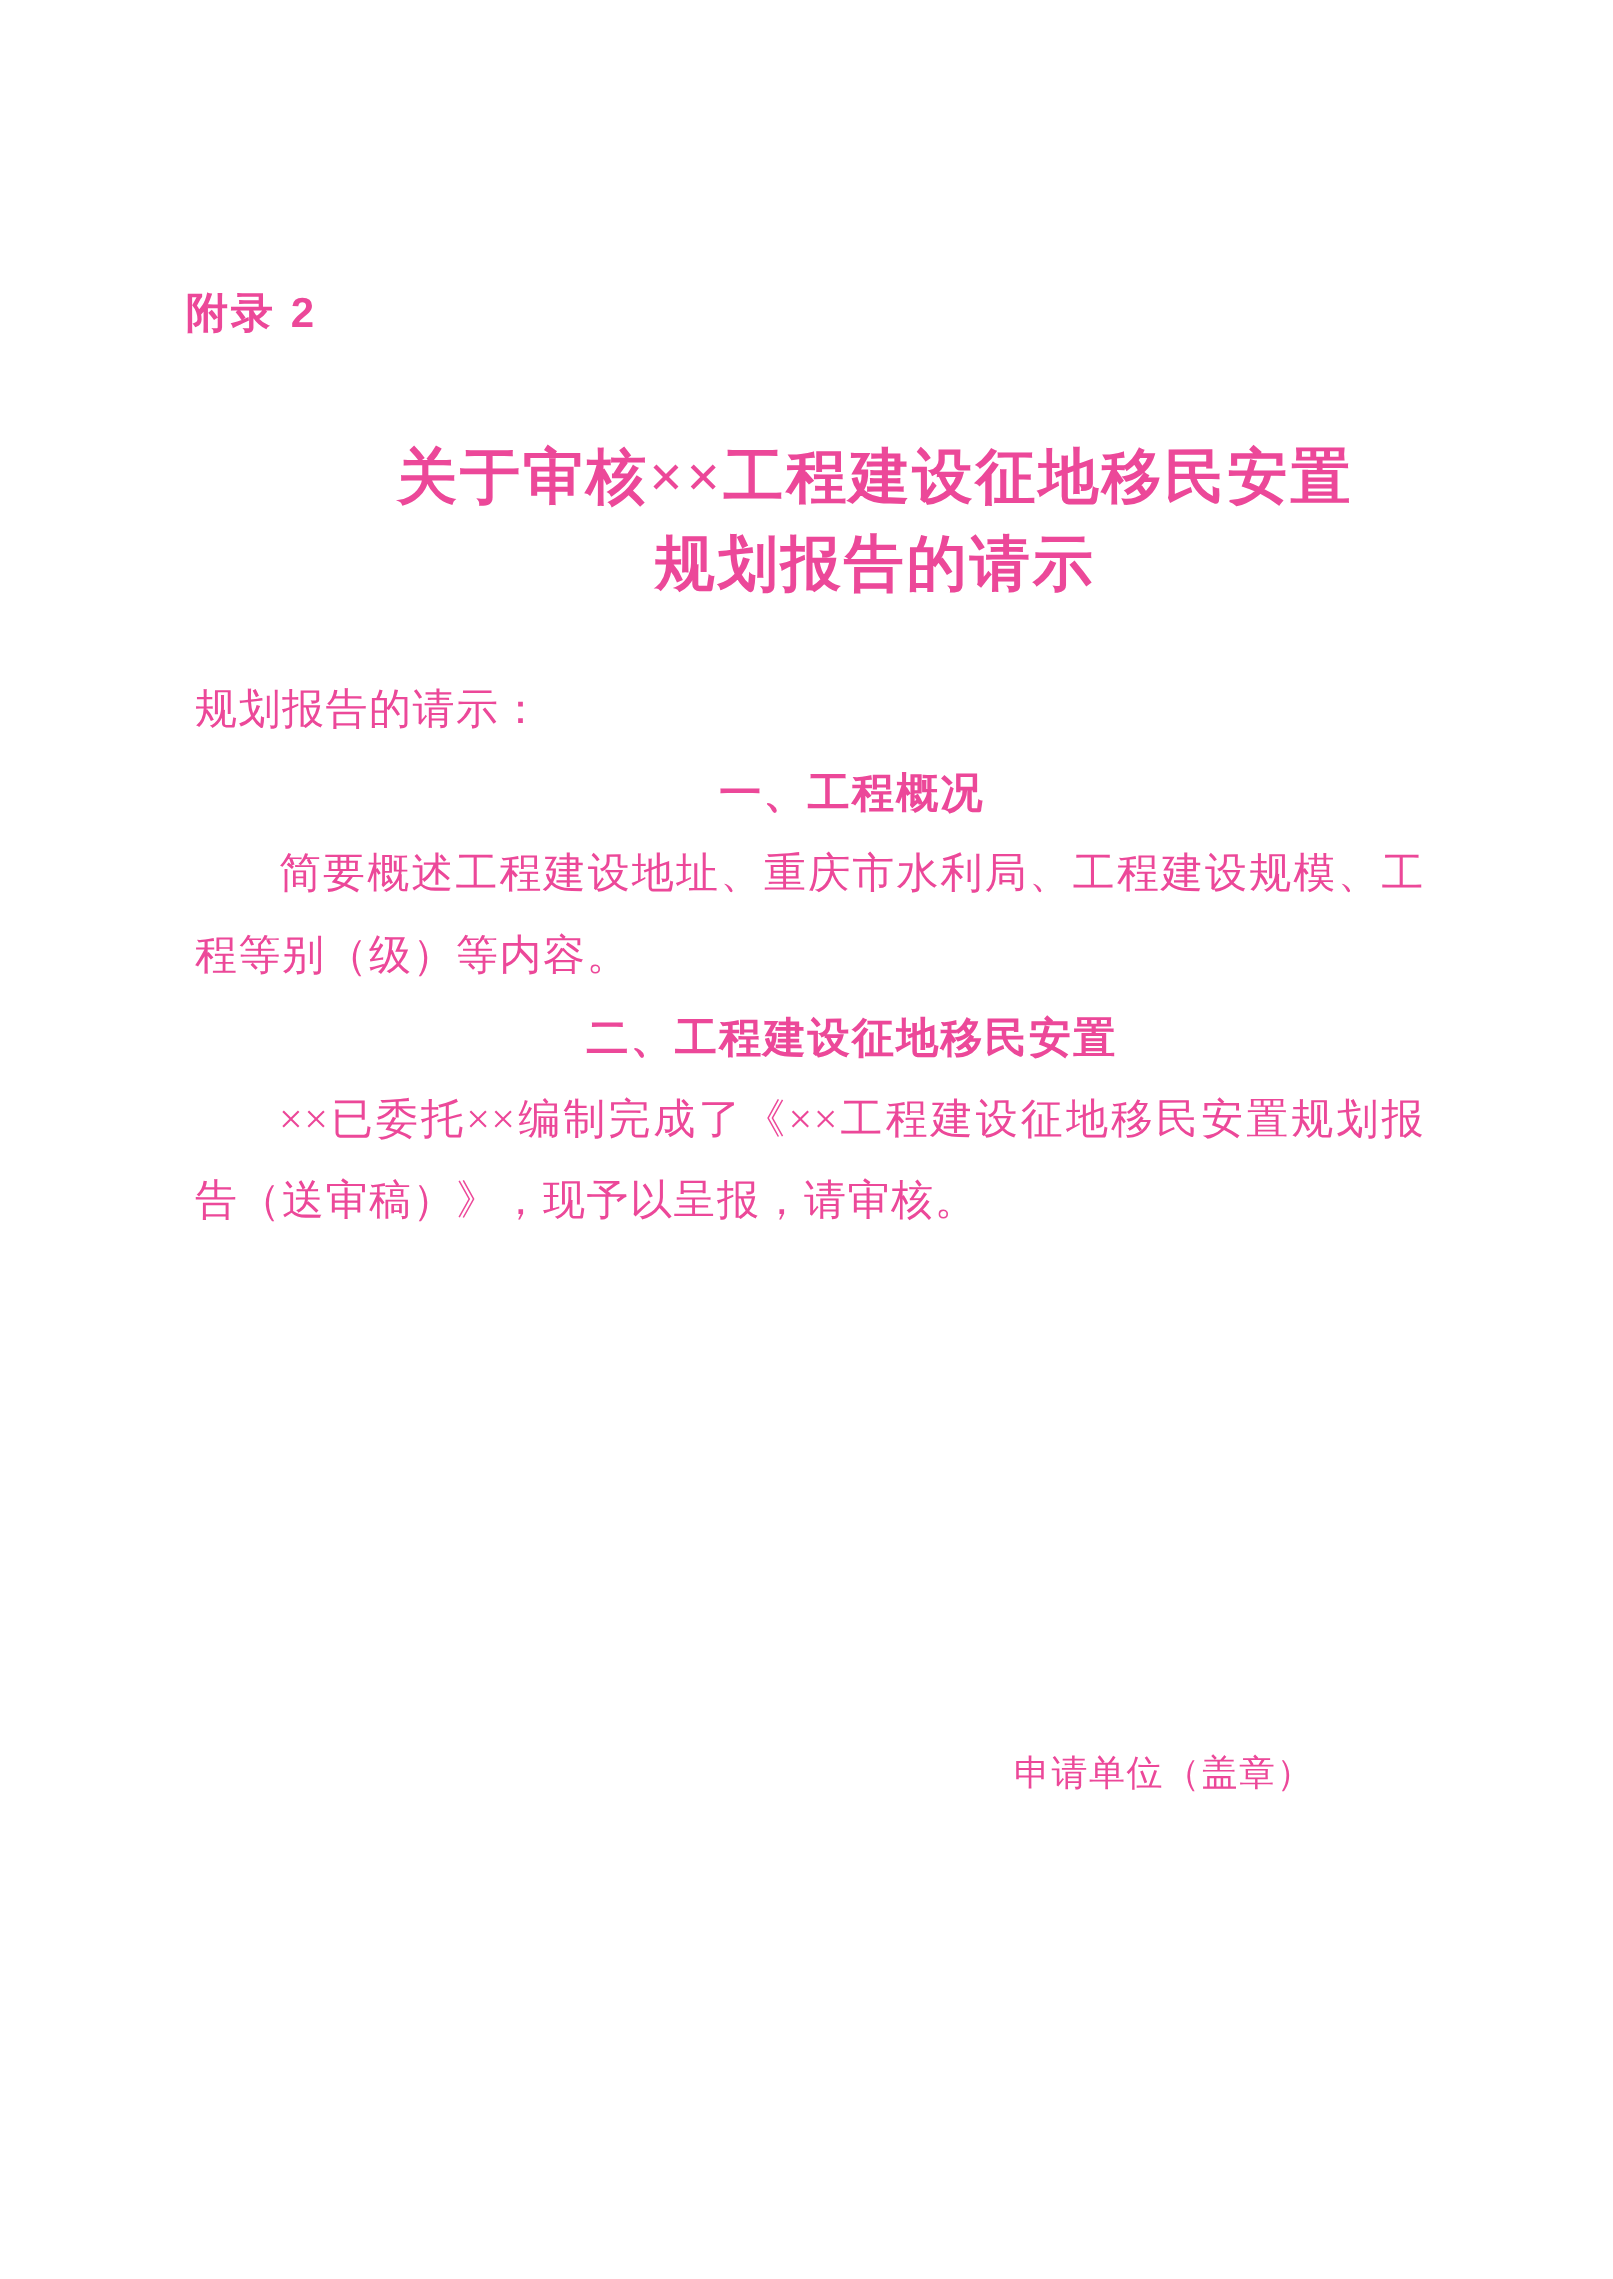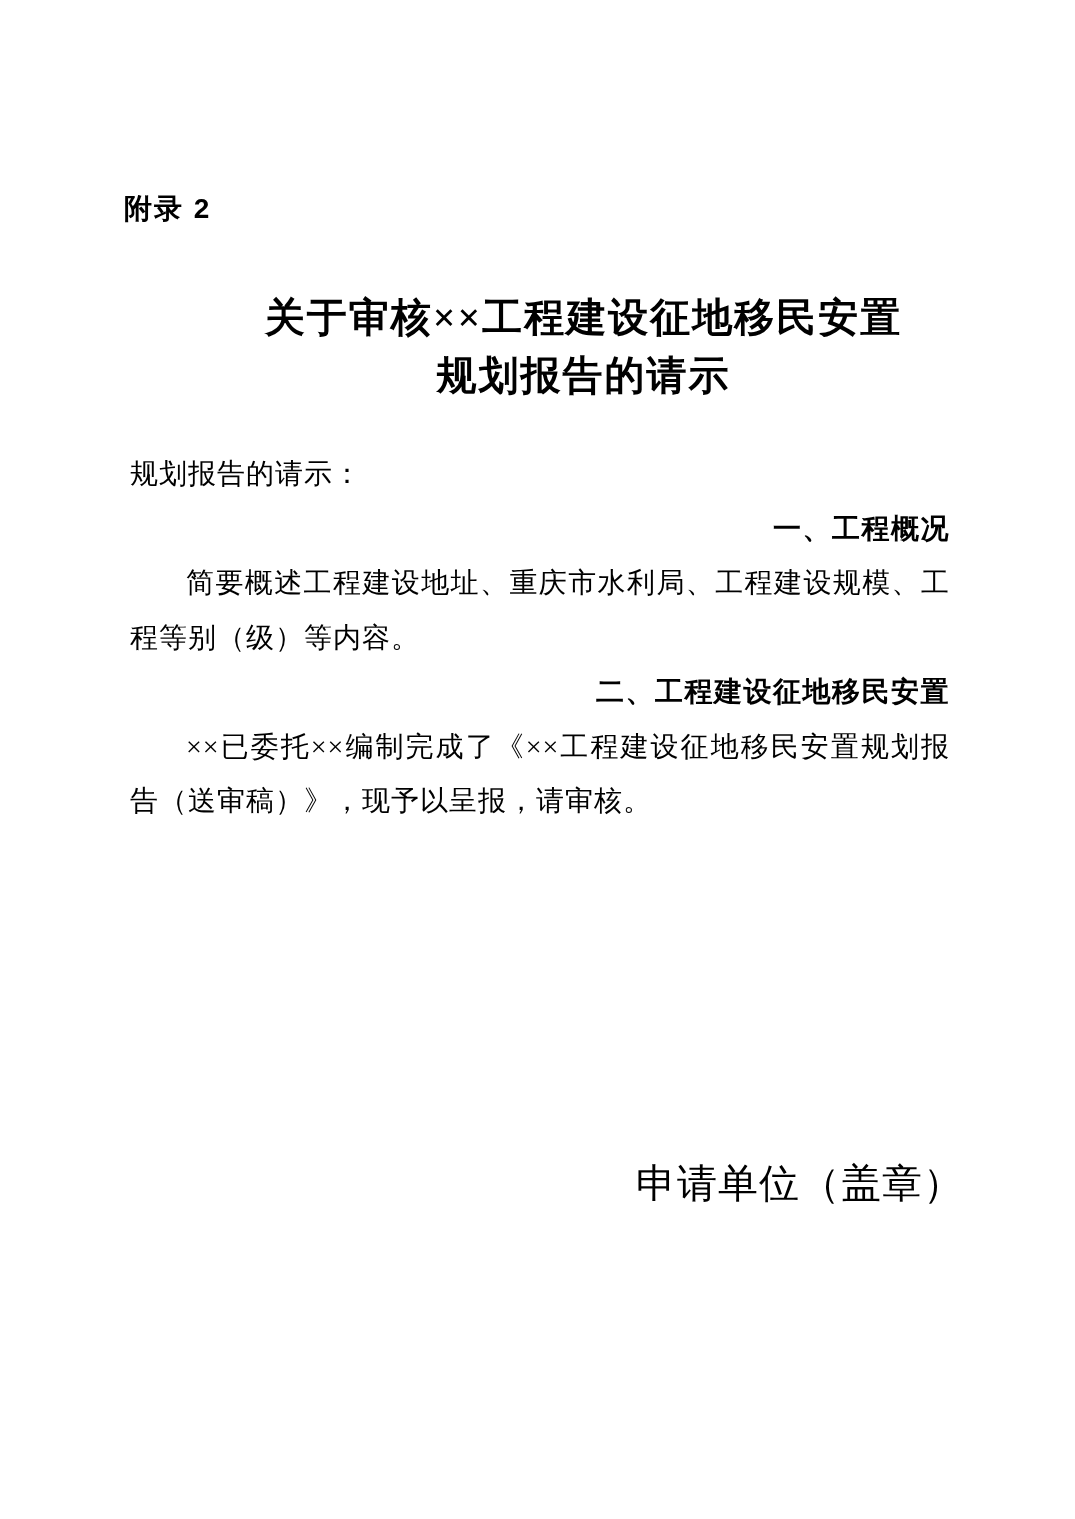--- a/index.html
+++ b/index.html
@@ -5,21 +5,21 @@
   html, body {
     margin: 0;
     padding: 0;
     background: #ffffff;
   }
   .page {
     position: relative;
     width: 1075px;
     height: 1272px;
     background: #ffffff;
-    color: #000000;
+    color: #ec4899;
     font-family: "Liberation Serif", "DejaVu Serif", serif;
     overflow: hidden;
   }
   .appendix-label {
     position: absolute;
     left: 124px;
     top: 190px;
     font-family: "Liberation Sans", "DejaVu Sans", sans-serif;
     font-weight: 700;
     font-size: 28px;
@@ -60,30 +60,30 @@
     text-indent: 2em;
     font-size: 28px;
     line-height: 54.5px;
   }
   .salutation {
     text-indent: 0 !important;
   }
   .section-heading {
     font-family: "Liberation Sans", "DejaVu Sans", sans-serif;
     font-weight: 700;
-    text-align: right;
+    text-align: center;
     letter-spacing: 1.5px;
   }
   .signature-block {
     position: absolute;
     left: 636px;
     top: 1156px;
     width: 240px;
-    text-align: left;
-    font-size: 40px;
+    text-align: right;
+    font-size: 24px;
     line-height: 55px;
     letter-spacing: 1px;
     white-space: nowrap;
   }
   .page-number {
     position: absolute;
     left: 127px;
     top: 1367px;
     font-size: 36px;
     letter-spacing: 3px;

